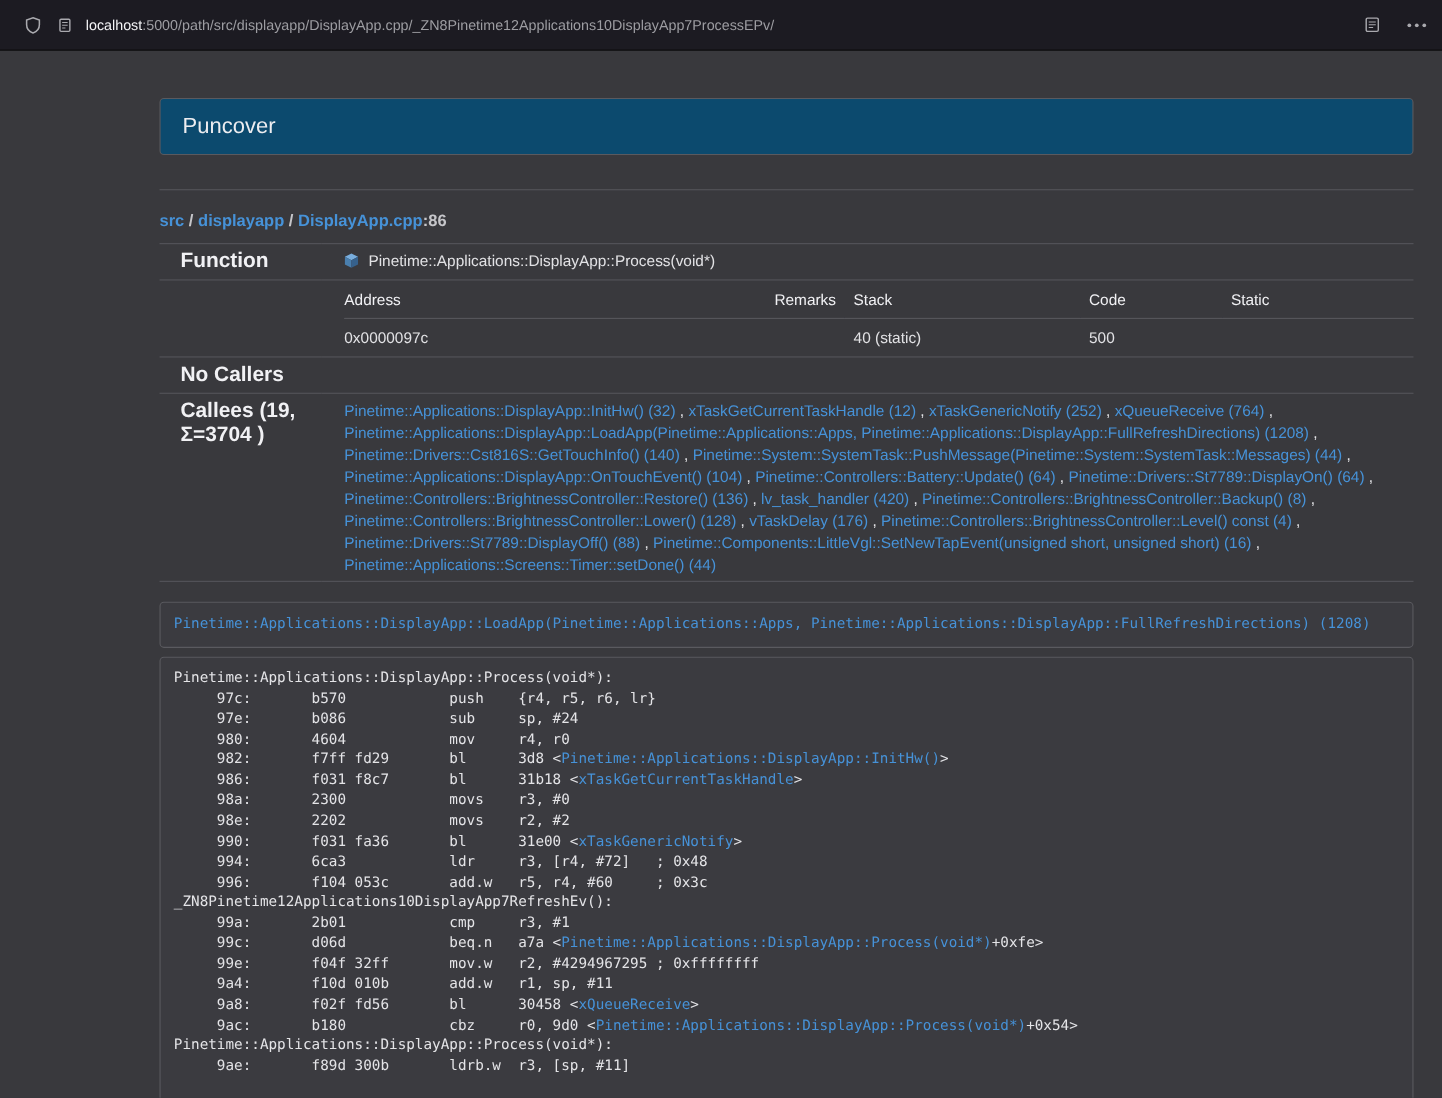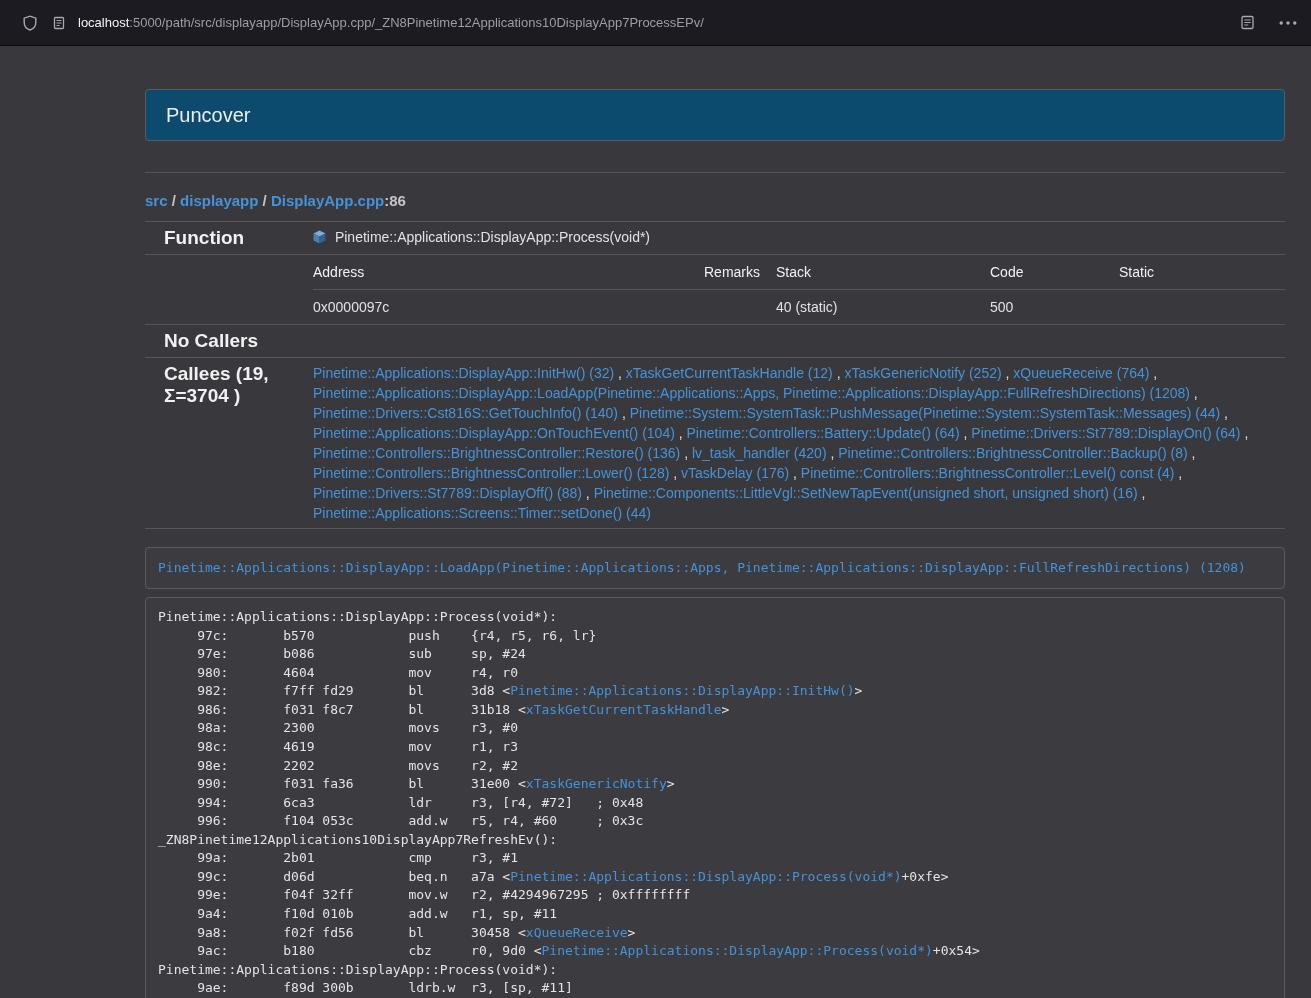--- a/index.html
+++ b/index.html
@@ -165,21 +165,20 @@
   </div>
 
   <div class="panel code">
       <div class="code-line">Pinetime::Applications::DisplayApp::Process(void*):</div>
       <div class="code-line">     97c:       b570            push    {r4, r5, r6, lr}</div>
       <div class="code-line">     97e:       b086            sub     sp, #24</div>
       <div class="code-line">     980:       4604            mov     r4, r0</div>
       <div class="code-line">     982:       f7ff fd29       bl      3d8 &lt;<a>Pinetime::Applications::DisplayApp::InitHw()</a>&gt;</div>
       <div class="code-line">     986:       f031 f8c7       bl      31b18 &lt;<a>xTaskGetCurrentTaskHandle</a>&gt;</div>
       <div class="code-line">     98a:       2300            movs    r3, #0</div>
-      <div class="code-line">     98c:       4619            mov     r1, r3</div>
       <div class="code-line">     98e:       2202            movs    r2, #2</div>
       <div class="code-line">     990:       f031 fa36       bl      31e00 &lt;<a>xTaskGenericNotify</a>&gt;</div>
       <div class="code-line">     994:       6ca3            ldr     r3, [r4, #72]   ; 0x48</div>
       <div class="code-line">     996:       f104 053c       add.w   r5, r4, #60     ; 0x3c</div>
       <div class="code-line">_ZN8Pinetime12Applications10DisplayApp7RefreshEv():</div>
       <div class="code-line">     99a:       2b01            cmp     r3, #1</div>
       <div class="code-line">     99c:       d06d            beq.n   a7a &lt;<a>Pinetime::Applications::DisplayApp::Process(void*)</a>+0xfe&gt;</div>
       <div class="code-line">     99e:       f04f 32ff       mov.w   r2, #4294967295 ; 0xffffffff</div>
       <div class="code-line">     9a4:       f10d 010b       add.w   r1, sp, #11</div>
       <div class="code-line">     9a8:       f02f fd56       bl      30458 &lt;<a>xQueueReceive</a>&gt;</div>

